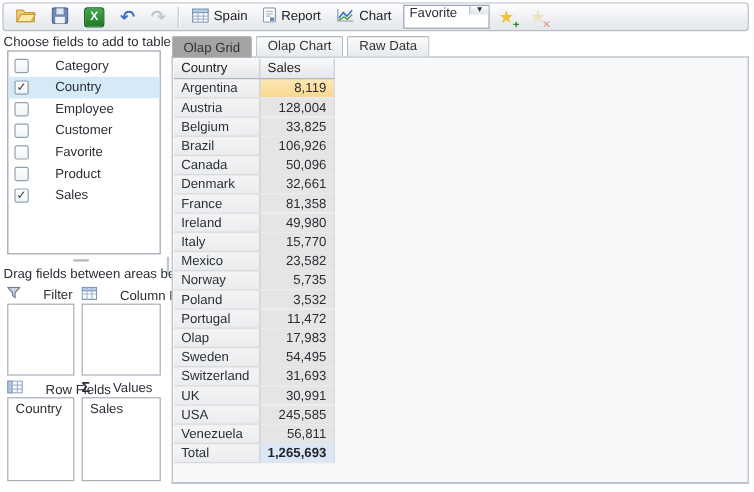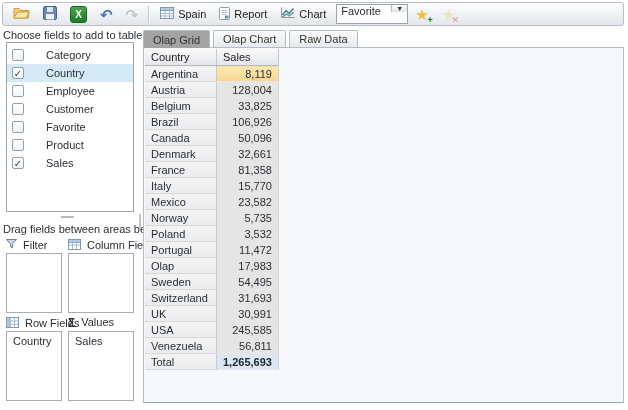--- a/index.html
+++ b/index.html
@@ -33,21 +33,21 @@
   .lbl{position:absolute;left:3px;color:#2b2f35;white-space:nowrap}
   .field-list{position:absolute;left:6px;top:42px;width:128px;height:170px;box-sizing:border-box;
               border:1px solid #9aa4ae;background:#fff;padding-top:3px;overflow:hidden}
   .field-item{display:flex;align-items:center;gap:22px;height:18px;padding-left:5px}
   .field-item.selected{background:#d5eaf6}
   .cb{width:12px;height:12px;box-sizing:border-box;border:1px solid #90a0ad;border-radius:2px;
       background:linear-gradient(#fff,#f1f3f5);display:flex;align-items:center;justify-content:center;
       font-size:10px;color:#3b4046;flex:0 0 auto}
   .h-splitter{position:absolute;left:61px;top:216px;width:13px;height:2px;background:#b6bcc2}
   .v-splitter{position:absolute;left:139px;top:214px;width:2px;height:14px;background:#bfc5cb}
-  .area-label{position:absolute;display:flex;align-items:flex-start;gap:6px;white-space:nowrap}
+  .area-label{position:absolute;display:flex;align-items:flex-end;gap:19px;white-space:nowrap}
   .area-box{position:absolute;box-sizing:border-box;border:1px solid #a6afb8;background:#fff;
             padding:3px 0 0 6px}
   .chip{height:15px}
   .sigma{font-weight:bold;font-size:12px;color:#2b2f35}
   
   .tabs{position:absolute;left:143px;top:30px;display:flex;gap:3px;align-items:flex-end;z-index:2}
   .tab{height:17px;display:flex;align-items:center;padding:0 9px;box-sizing:border-box;
        border:1px solid #b2bac2;border-bottom:0;border-radius:2px 2px 0 0;
        background:linear-gradient(#fafbfc,#e7eaed);color:#333}
   .tab.active{height:18px;background:#a3a3a3;margin-bottom:-1px;z-index:3}
@@ -267,20 +267,24 @@
         </tr>
         <tr>
           <td class="rowhdr">Denmark</td>
           <td class="val">32,661</td>
         </tr>
         <tr>
           <td class="rowhdr">France</td>
           <td class="val">81,358</td>
         </tr>
         <tr>
+          <td class="rowhdr">Ireland</td>
+          <td class="val">49,980</td>
+        </tr>
+        <tr>
           <td class="rowhdr">Italy</td>
           <td class="val">15,770</td>
         </tr>
         <tr>
           <td class="rowhdr">Mexico</td>
           <td class="val">23,582</td>
         </tr>
         <tr>
           <td class="rowhdr">Norway</td>
           <td class="val">5,735</td>

